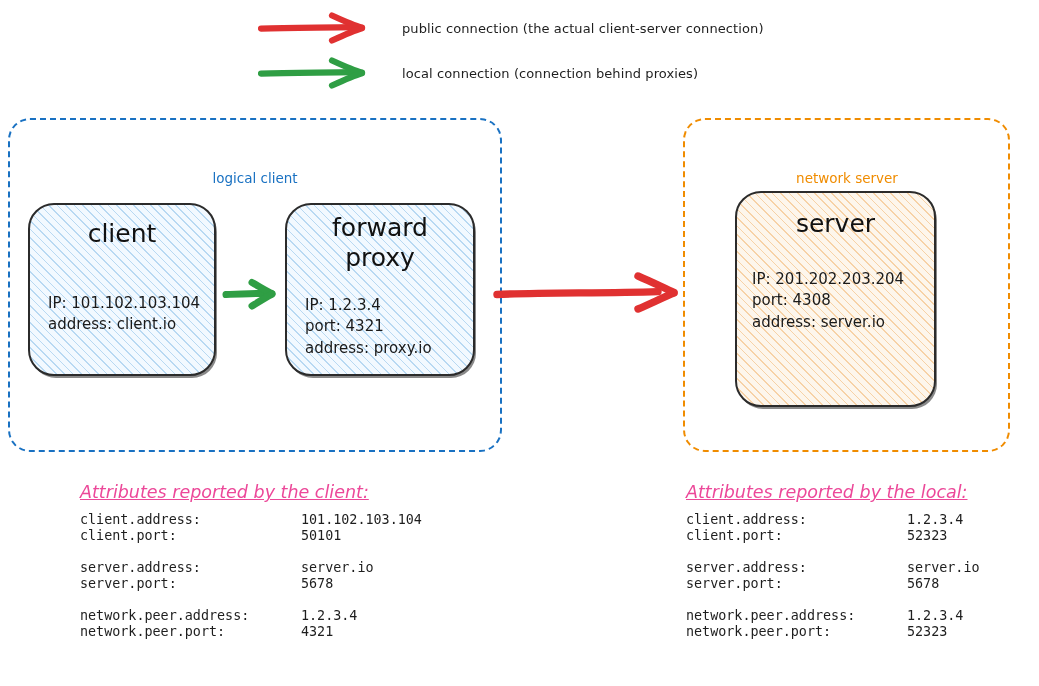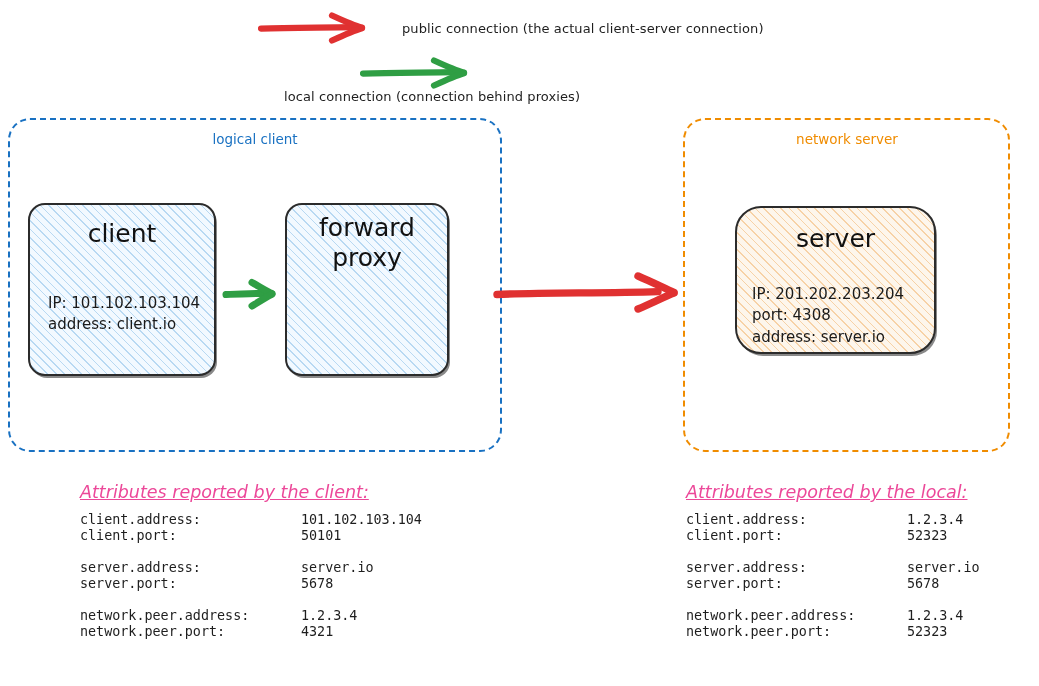--- a/index.html
+++ b/index.html
@@ -17,21 +17,21 @@
   }
 
   
   #legend-row-public, #legend-row-local {
     position: absolute;
     left: 258px;
     display: flex;
     align-items: center;
   }
   #legend-row-public { top: 12px; }
-  #legend-row-local  { top: 57px; flex-direction: column; }
+  #legend-row-local  { top: 57px; }
 
   .legend-arrow { width: 118px; height: 32px; flex: 0 0 auto; }
   .legend-label {
     margin-left: 26px;
     font-family: "DejaVu Sans", sans-serif;
     font-size: 13px;
     letter-spacing: 0.1px;
     color: #1e1e1e;
     white-space: nowrap;
   }
@@ -52,20 +52,21 @@
   #logical-server-box {
     left: 683px; top: 118px; width: 327px; height: 334px;
     border-color: #f08c00;
   }
   .logical-label {
     position: absolute;
     font-family: "DejaVu Sans", sans-serif;
     font-size: 13.5px;
     white-space: nowrap;
     transform: translateX(-50%);
+    margin-top: 39px;
   }
   #logical-client-label {
     left: 255px; top: 131px; color: #1971c2;
   }
   #logical-server-label {
     left: 847px; top: 131px; color: #f08c00;
   }
 
   
   .node {
@@ -78,21 +79,20 @@
   }
   .node.blue {
     background-color: #f2f9ff;
     background-image: repeating-linear-gradient(
       45deg,
       rgba(136,190,232,0.55) 0px,
       rgba(136,190,232,0.55) 1.1px,
       rgba(255,255,255,0) 1.1px,
       rgba(255,255,255,0) 6px
     );
-    border-radius: 17px;
   }
   .node.orange {
     background-color: #fdf6ec;
     background-image: repeating-linear-gradient(
       45deg,
       rgba(240,170,90,0.48) 0px,
       rgba(240,170,90,0.48) 1.1px,
       rgba(255,255,255,0) 1.1px,
       rgba(255,255,255,0) 6px
     );
@@ -118,25 +118,25 @@
     font-size: 15px;
     line-height: 1.42;
     color: #1a1a1a;
     white-space: pre-line;
   }
 
   #node-client  { left: 28px;  top: 203px; width: 188px; height: 173px; }
   #node-client  .node-title { top: 14px; }
   #node-client  .node-attrs { left: 18px; top: 88px; }
 
-  #node-proxy   { left: 285px; top: 203px; width: 164px; height: 173px; }
+  #node-proxy   { left: 285px; top: 203px; width: 190px; height: 173px; }
   #node-proxy   .node-title { top: 8px; }
   #node-proxy   .node-attrs { left: 18px; top: 90px; }
 
-  #node-server  { left: 735px; top: 206px; width: 201px; height: 148px; }
+  #node-server  { left: 735px; top: 191px; width: 201px; height: 216px; }
   #node-server  .node-title { top: 16px; }
   #node-server  .node-attrs { left: 15px; top: 76px; }
 
   
   #arrow-local-client-proxy {
     position: absolute; left: 222px; top: 276px; width: 62px; height: 36px;
   }
   #arrow-public-proxy-server {
     position: absolute; left: 492px; top: 268px; width: 192px; height: 50px;
   }
@@ -204,20 +204,23 @@
     <div class="node-title">client</div>
     <div class="node-attrs">IP: 101.102.103.104
 address: client.io</div>
   </div>
 </div>
 
 <div class="node blue" id="node-proxy">
   <div class="node-inner">
     <div class="node-title">forward
 proxy</div>
+    <div class="node-attrs">IP: 1.2.3.4
+port: 4321
+address: proxy.io</div>
   </div>
 </div>
 
 <div id="arrow-local-client-proxy">
   <svg width="62" height="36" viewBox="0 0 62 36">
     <path d="M4 18.6 C 14 17.6, 26 17.8, 40 17.4" stroke="#2f9e44" stroke-width="7" fill="none" stroke-linecap="round"></path>
     <path d="M30 6.5 C 38 11, 45 15.5, 50 17.6" stroke="#2f9e44" stroke-width="7" fill="none" stroke-linecap="round"></path>
     <path d="M30 30 C 38 25, 45 20.5, 50 18.2" stroke="#2f9e44" stroke-width="7" fill="none" stroke-linecap="round"></path>
   </svg>
 </div>

